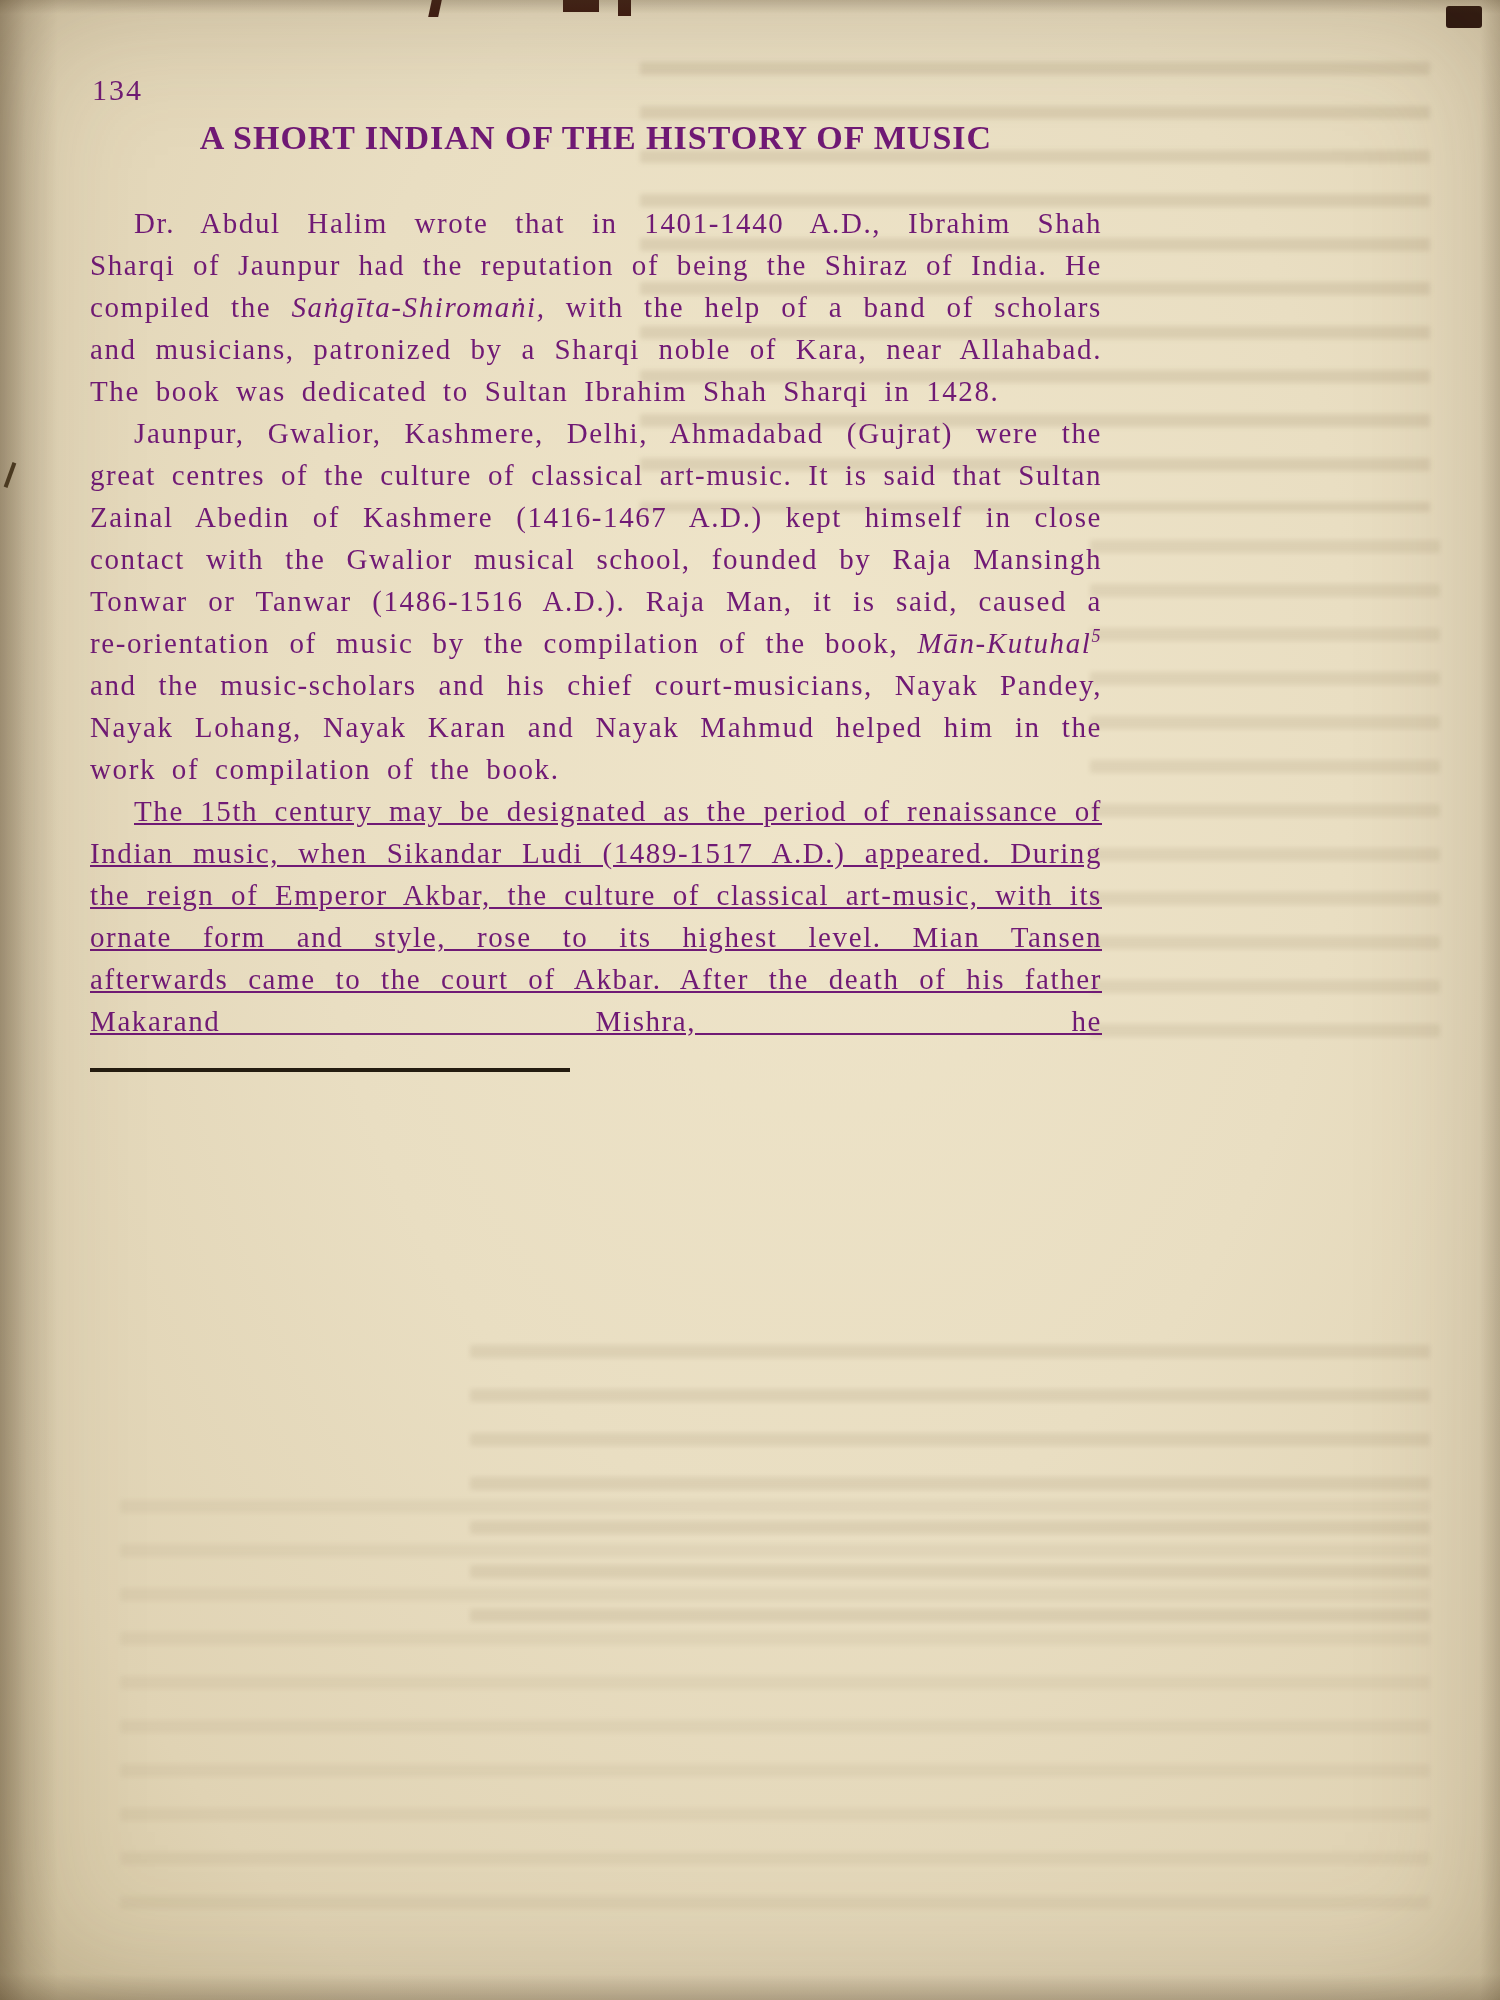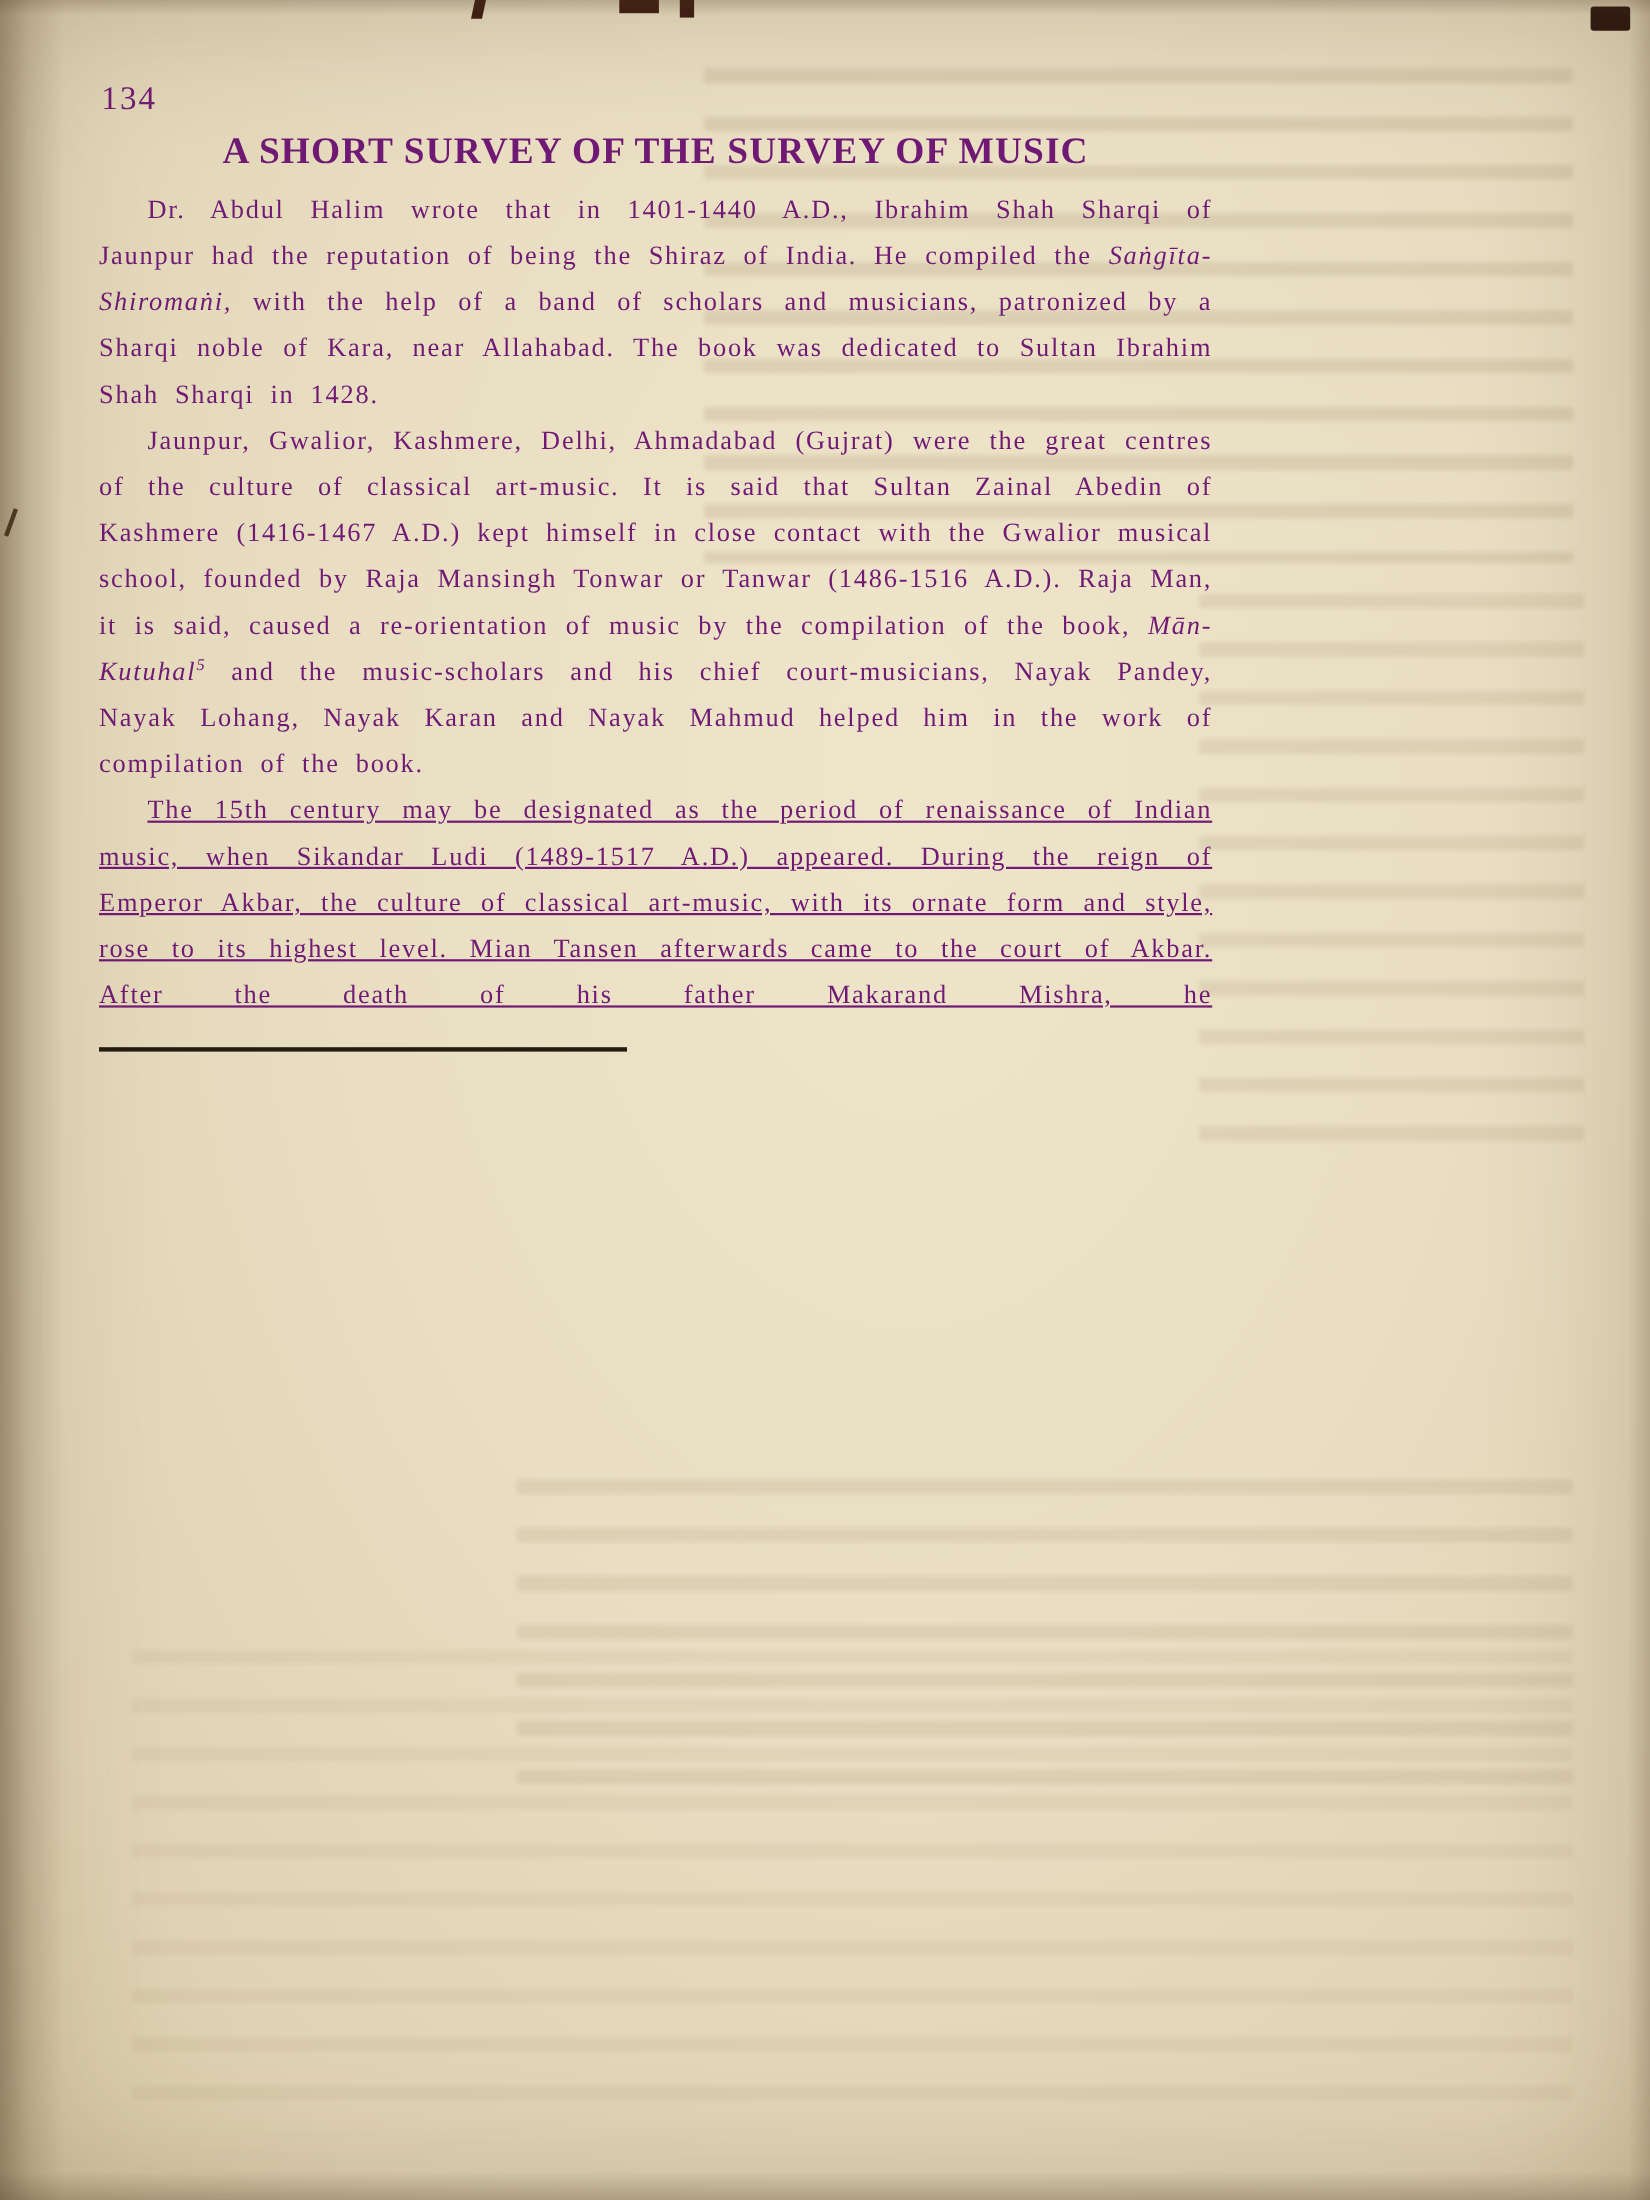--- a/index.html
+++ b/index.html
@@ -100,22 +100,22 @@
   }
   .heading {
     margin-top: 44px;
     text-align: center;
     font-weight: bold;
     font-size: 34px;
     line-height: 48px;
     letter-spacing: 1px;
   }
   .body-text {
-    margin-top: 8px;
-    font-size: 24px;
+    margin-top: 40px;
+    font-size: 29px;
     line-height: 42px;
     text-align: justify;
     letter-spacing: 1.6px;
     word-spacing: 7px;
   }
   p.body-para {
     margin: 0;
     text-indent: 44px;
   }
   p.body-para.justify-last {
@@ -155,21 +155,21 @@
 <div class="bleed bleed-3"></div>
 <div class="bleed bleed-4"></div>
 
 <div class="text-column">
 
   <div class="header-row">
     <span class="page-num">134</span>
   </div>
 
   <div class="heading">
-    <div>A SHORT SURVEY OF THE SURVEY OF MUSIC</div>
+    <div>A SHORT INDIAN OF THE HISTORY OF MUSIC</div>
   </div>
 
   <div class="body-text">
     <p class="body-para"><span>Dr. Abdul Halim wrote that in 1401-1440 A.D., Ibrahim Shah Sharqi of Jaunpur had the reputation of being the Shiraz of India. He compiled the </span><span class="italic">Saṅgīta-Shiromaṅi,</span><span> with the help of a band of scholars and musicians, patronized by a Sharqi noble of Kara, near Allahabad. The book was dedicated to Sultan Ibrahim Shah Sharqi in 1428.</span></p>
     <p class="body-para"><span>Jaunpur, Gwalior, Kashmere, Delhi, Ahmadabad (Gujrat) were the great centres of the culture of classical art-music. It is said that Sultan Zainal Abedin of Kashmere (1416-1467 A.D.) kept himself in close contact with the Gwalior musical school, founded by Raja Mansingh Tonwar or Tanwar (1486-1516 A.D.). Raja Man, it is said, caused a re-orientation of music by the compilation of the book, </span><span class="italic">Mān-Kutuhal</span><sup>5</sup><span> and the music-scholars and his chief court-musicians, Nayak Pandey, Nayak Lohang, Nayak Karan and Nayak Mahmud helped him in the work of compilation of the book.</span></p>
     <p class="body-para justify-last"><span>The 15th century may be designated as the period of renaissance of Indian music, when Sikandar Ludi (1489-1517 A.D.) appeared. During the reign of Emperor Akbar, the culture of classical art-music, with its ornate form and style, rose to its highest level. Mian Tansen afterwards came to the court of Akbar. After the death of his father Makarand Mishra, he</span></p>
   </div>
 
   <div class="footnote-rule"></div>
 

